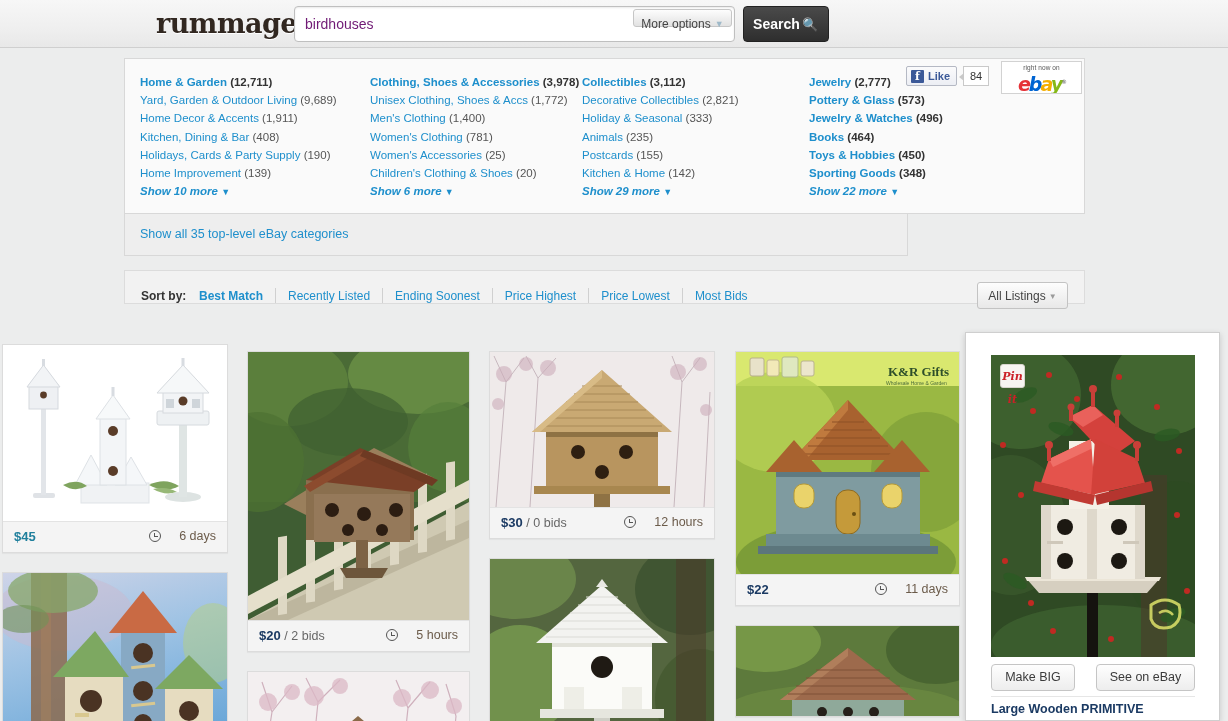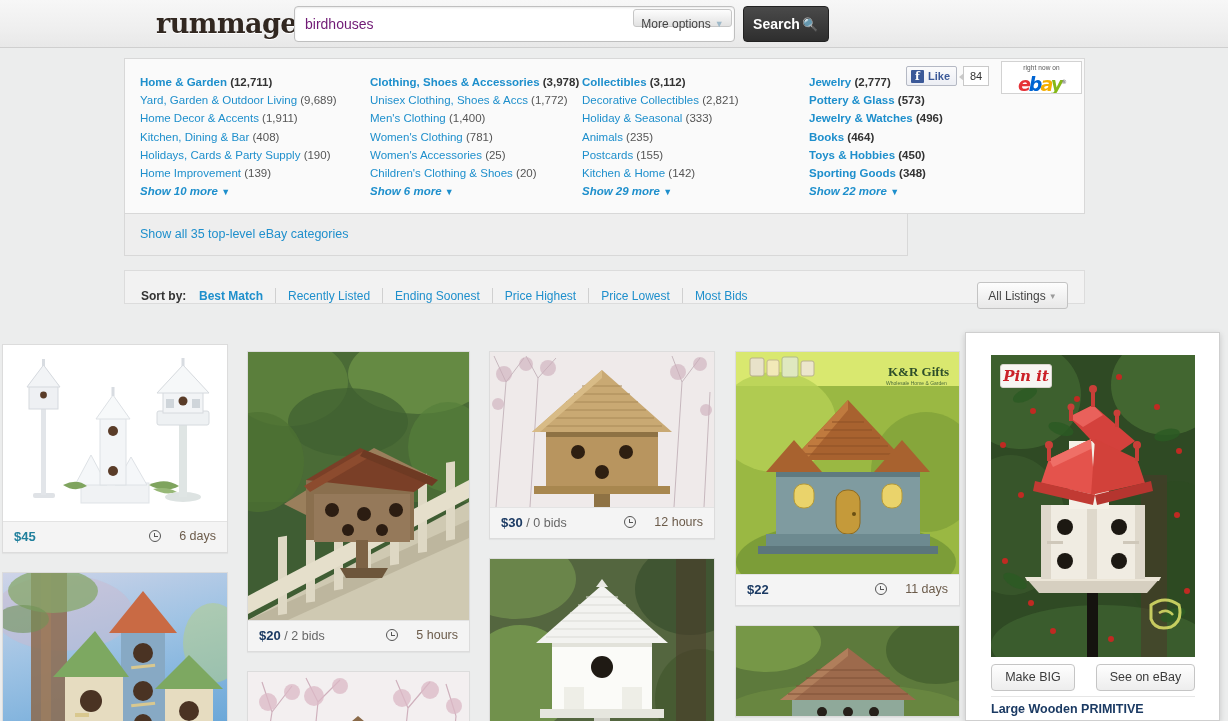--- a/index.html
+++ b/index.html
@@ -253,25 +253,25 @@
     box-shadow:0 2px 6px rgba(0,0,0,0.16);
     overflow:hidden;
   }
   .detail .dimg {
     position:absolute; left:25px; top:22px;
     width:204px; height:302px;
     overflow:hidden;
   }
   .pinit {
     position:absolute; left:9px; top:9px;
-    width:52px; height:24px;
+    width:25px; height:24px;
     background:#f7f5f2; border:1px solid #d8d4ce; border-radius:3px;
     color:#cb2027;
     font-family:"DejaVu Serif", serif;
-    font-style:italic; font-weight:bold; font-size:15px;
+    font-style:italic; font-weight:bold; font-size:11px;
     line-height:23px; text-align:center;
     z-index:4; cursor:pointer;
   }
   .dbtn {
     position:absolute; top:331px;
     height:27px;
     background:linear-gradient(180deg,#fefefe,#ededed);
     border:1px solid #c5c5c5; border-radius:4px;
     font-size:12.5px; color:#3b3b3b;
     line-height:25px; text-align:center;

